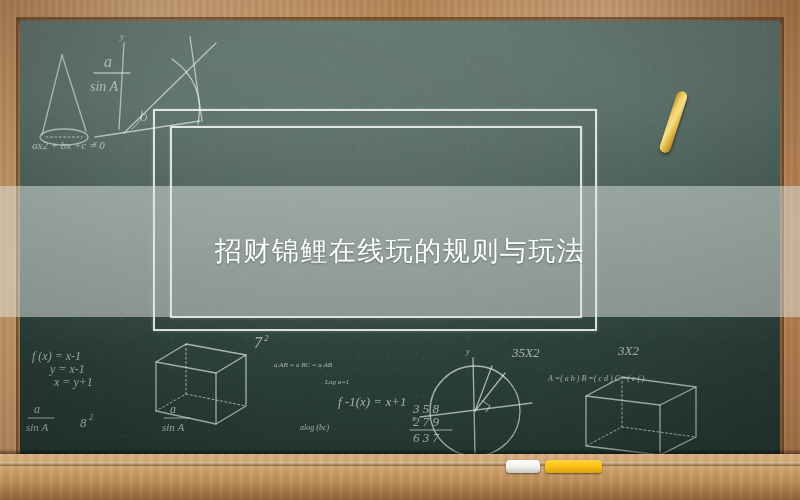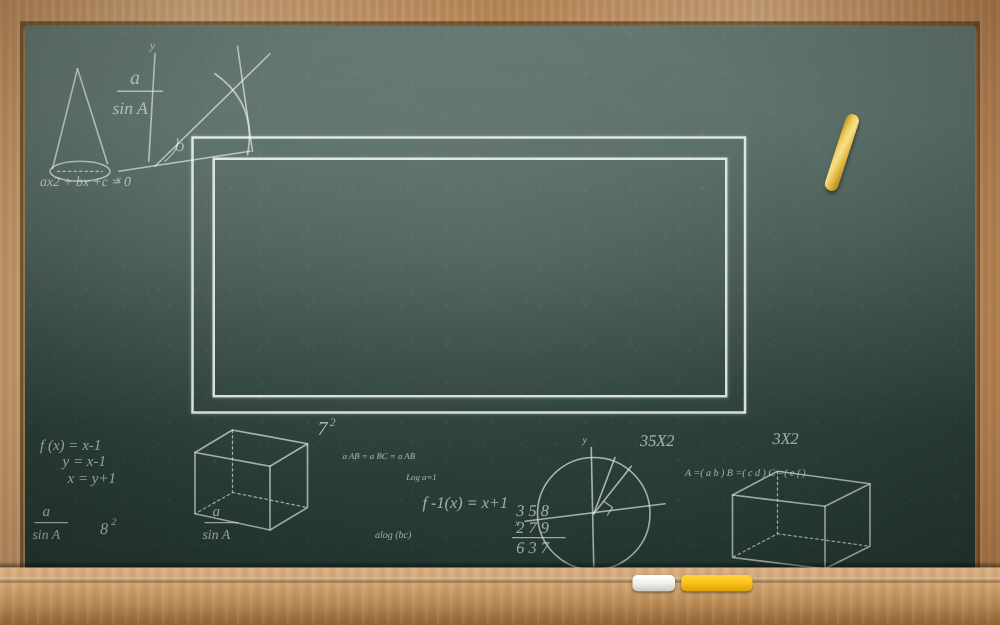--- a/index.html
+++ b/index.html
@@ -294,20 +294,23 @@
     </div>
 
     <div class="board-vignette"></div>
   </div>
 
   <div class="chalk-stick-gold"></div>
 
   <div class="deco-rect outer"></div>
   <div class="deco-rect inner"></div>
 
+  <div class="band">
+    <div class="band-title">招财锦鲤在线玩的规则与玩法</div>
+  </div>
 
   <div class="ledge-shadow"></div>
   <div class="ledge"></div>
   <div class="ledge-lip"></div>
   <div class="ledge-chalk white"></div>
   <div class="ledge-chalk yellow"></div>
 
 </div>
 
 </body></html>

